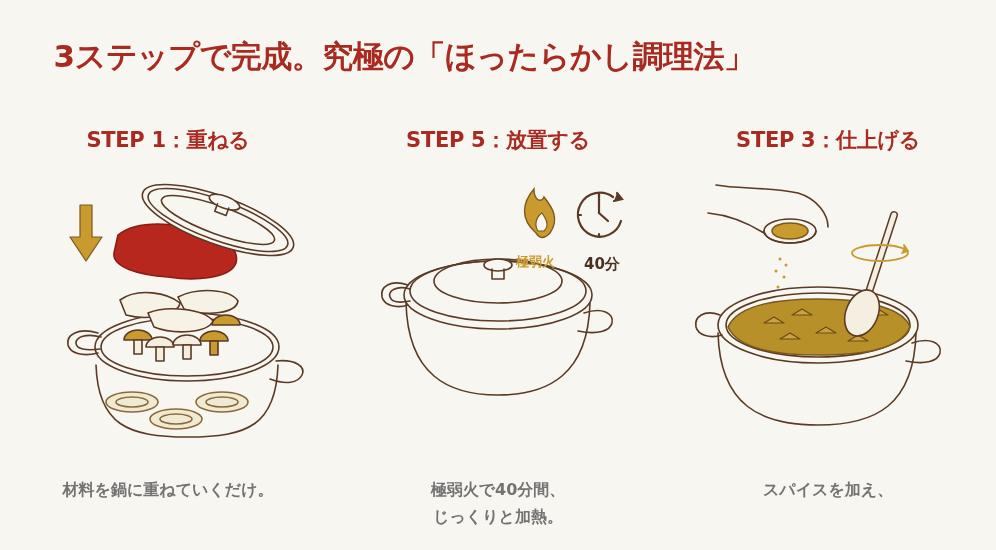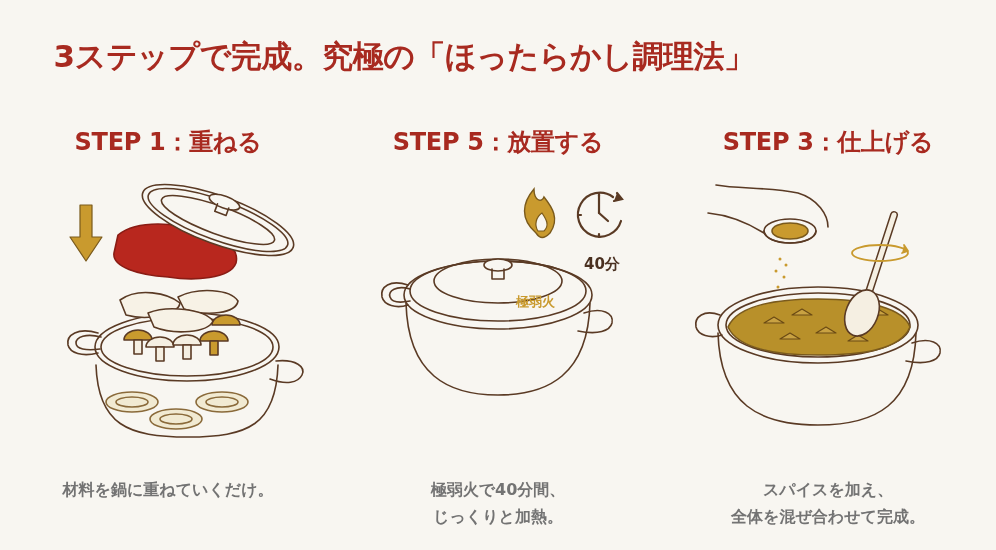--- a/index.html
+++ b/index.html
@@ -15,32 +15,32 @@
     color: #a82a20; letter-spacing: -0.5px;
   }
   .col {
     position: absolute; top: 120px; width: 320px; height: 420px;
   }
   .col.c1 { left: 8px; }
   .col.c2 { left: 338px; }
   .col.c3 { left: 668px; }
   .step-head {
     position: absolute; top: 6px; left: 0; width: 100%;
-    text-align: center; font-size: 24px; font-weight: bold; color: #a82a20;
+    text-align: center; font-size: 21px; font-weight: bold; color: #a82a20;
     letter-spacing: -0.3px;
   }
   .illus { position: absolute; left: 0; top: 55px; width: 320px; height: 280px; }
   .illus svg { width: 100%; height: 100%; display: block; }
   .desc {
     position: absolute; top: 356px; left: 0; width: 100%;
     text-align: center; font-size: 16px; font-weight: bold; color: #737373;
     line-height: 27px;
   }
   .label-weak {
-    position: absolute; font-size: 13px; font-weight: bold; color: #c99a2e; margin-top: 40px;
+    position: absolute; font-size: 13px; font-weight: bold; color: #c99a2e;
   }
   .label-time {
     position: absolute; font-size: 15px; font-weight: bold; color: #4a3020; text-align: center;
   }
 </style>
 </head>
 <body>
 
 <h1 class="title">3ステップで完成。究極の「ほったらかし調理法」</h1>
 
@@ -187,15 +187,14 @@
 
         <g stroke="#c99a2e" stroke-width="1.8">
           <ellipse cx="212" cy="78" rx="28" ry="8"></ellipse>
           <path d="M236 70 l4 6 l-6 2" fill="#c99a2e"></path>
         </g>
       </g>
     </svg>
   </div>
   <p class="desc">
     <span>スパイスを加え、</span><br>
-    <span>全体を混ぜ合わせて完成。</span>
   </p>
 </section>
 
 </body></html>

